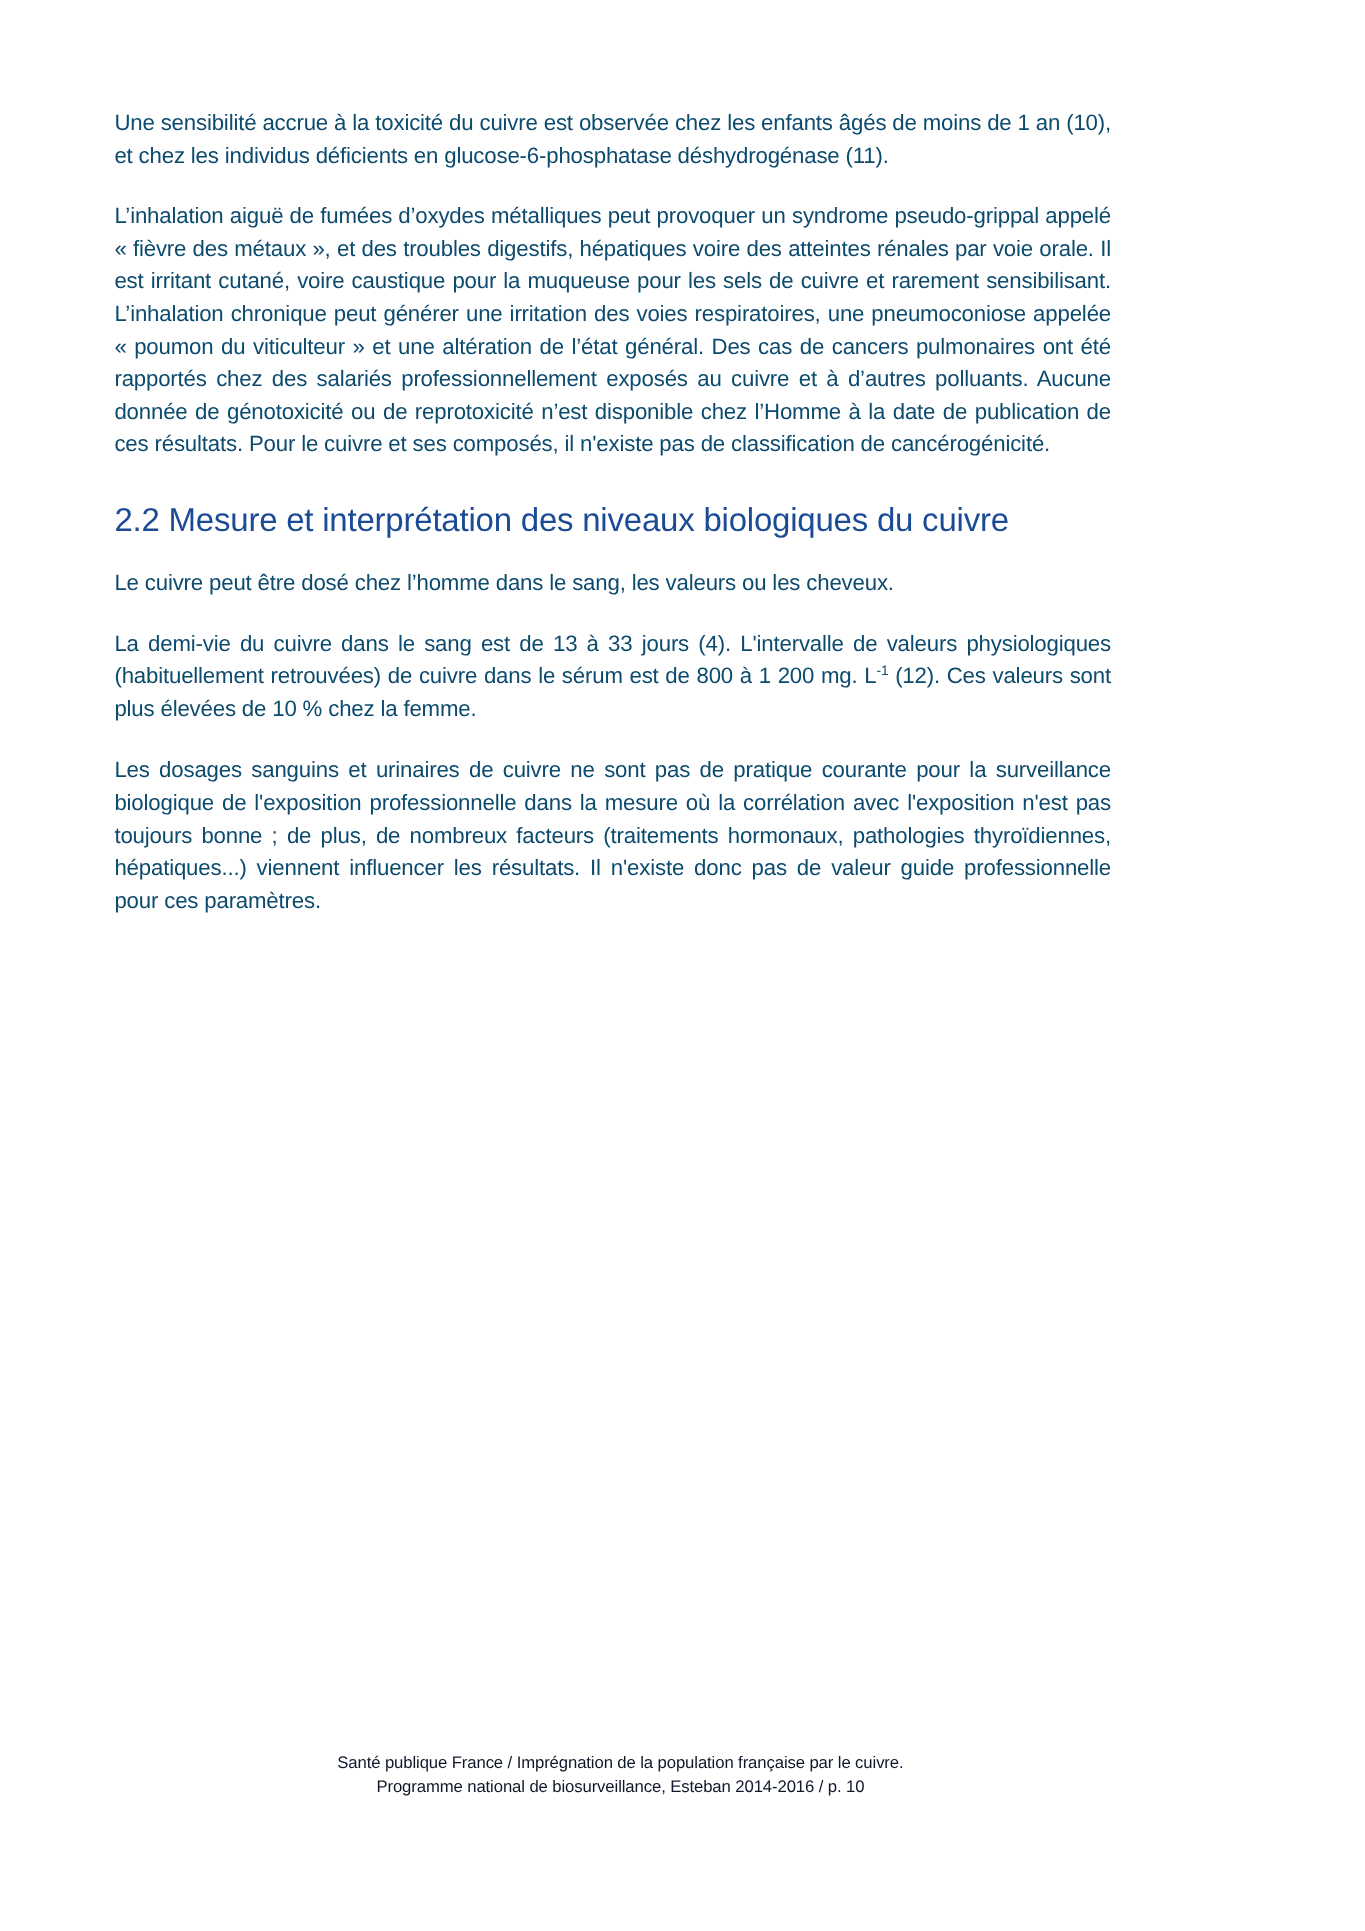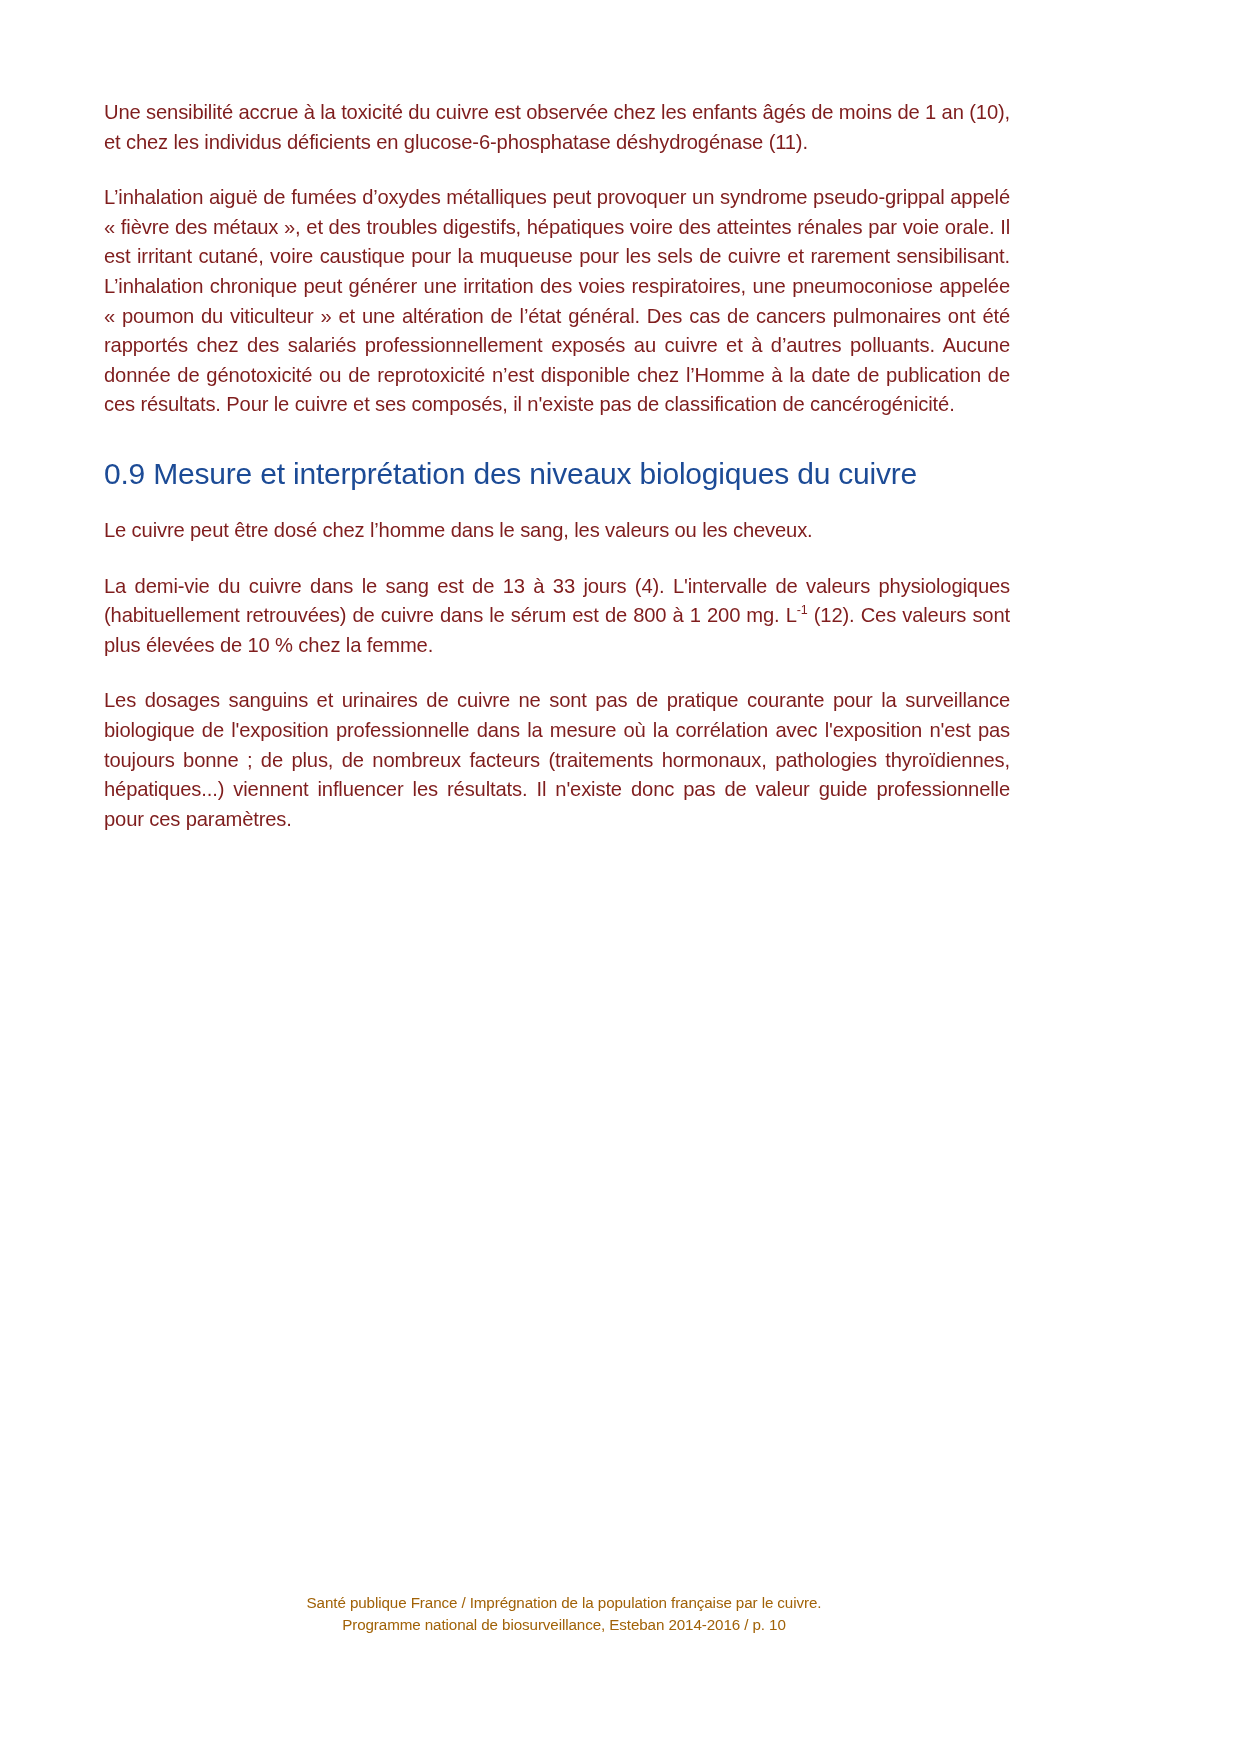--- a/index.html
+++ b/index.html
@@ -28,21 +28,21 @@
     top: 98px;
     width: 906px;
   }
   p.body-text {
     margin: 0 0 26px 0;
     font-size: 20.2px;
     line-height: 29.6px;
     text-align: justify;
     text-justify: inter-word;
     letter-spacing: -0.15px;
-    color: #7f1d1d;
+    color: #0c4a6e;
     font-stretch: semi-condensed;
   }
   h2.section-heading {
     margin: 36px 0 24px 0;
     font-size: 30px;
     line-height: 36px;
     font-weight: normal;
     color: #1c4b96;
     letter-spacing: -0.2px;
     text-align: left;
@@ -51,21 +51,21 @@
     font-size: 0.62em;
     vertical-align: super;
     line-height: 0;
   }
   .footer {
     position: absolute;
     left: 0;
     top: 1592px;
     width: 1098px;
     text-align: center;
-    color: #a16207;
+    color: #0f172a;
     font-size: 15.2px;
     line-height: 21.5px;
     letter-spacing: -0.1px;
   }
   .footer .line {
     display: block;
   }
   .footer .line-1 {
     padding-left: 30px;
   }
@@ -78,21 +78,21 @@
 <body>
 
 <div class="page">
 
   <div class="content">
 
     <p class="body-text">Une sensibilité accrue à la toxicité du cuivre est observée chez les enfants âgés de moins de 1 an (10), et chez les individus déficients en glucose-6-phosphatase déshydrogénase (11).</p>
 
     <p class="body-text">L’inhalation aiguë de fumées d’oxydes métalliques peut provoquer un syndrome pseudo-grippal appelé « fièvre des métaux », et des troubles digestifs, hépatiques voire des atteintes rénales par voie orale. Il est irritant cutané, voire caustique pour la muqueuse pour les sels de cuivre et rarement sensibilisant. L’inhalation chronique peut générer une irritation des voies respiratoires, une pneumoconiose appelée « poumon du viticulteur » et une altération de l’état général. Des cas de cancers pulmonaires ont été rapportés chez des salariés professionnellement exposés au cuivre et à d’autres polluants. Aucune donnée de génotoxicité ou de reprotoxicité n’est disponible chez l’Homme à la date de publication de ces résultats. Pour le cuivre et ses composés, il n'existe pas de classification de cancérogénicité.</p>
 
-    <h2 class="section-heading">0.9 Mesure et interprétation des niveaux biologiques du cuivre</h2>
+    <h2 class="section-heading">2.2 Mesure et interprétation des niveaux biologiques du cuivre</h2>
 
     <p class="body-text">Le cuivre peut être dosé chez l’homme dans le sang, les valeurs ou les cheveux.</p>
 
     <p class="body-text"><span>La demi-vie du cuivre dans le sang est de 13 à 33 jours (4). L'intervalle de valeurs physiologiques (habituellement retrouvées) de cuivre dans le sérum est de 800 à 1 200 mg. L</span><sup class="sup">-1</sup><span> (12). Ces valeurs sont plus élevées de 10 % chez la femme.</span></p>
 
     <p class="body-text">Les dosages sanguins et urinaires de cuivre ne sont pas de pratique courante pour la surveillance biologique de l'exposition professionnelle dans la mesure où la corrélation avec l'exposition n'est pas toujours bonne ; de plus, de nombreux facteurs (traitements hormonaux, pathologies thyroïdiennes, hépatiques...) viennent influencer les résultats. Il n'existe donc pas de valeur guide professionnelle pour ces paramètres.</p>
 
   </div>
 
   <div class="footer">

